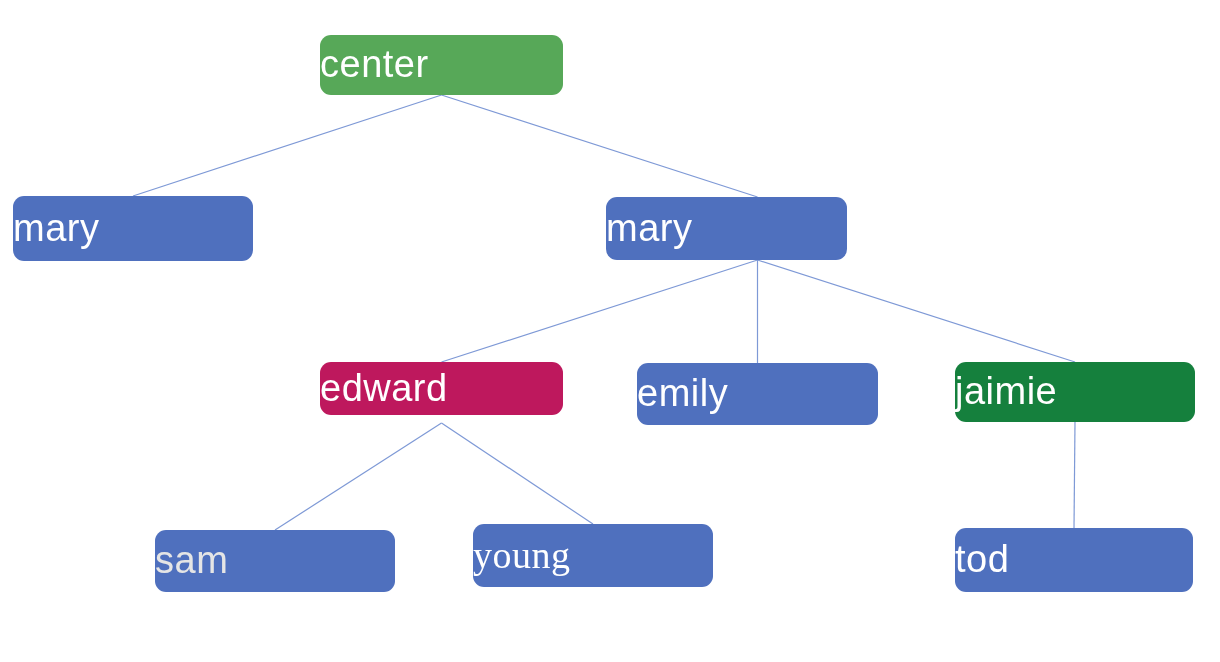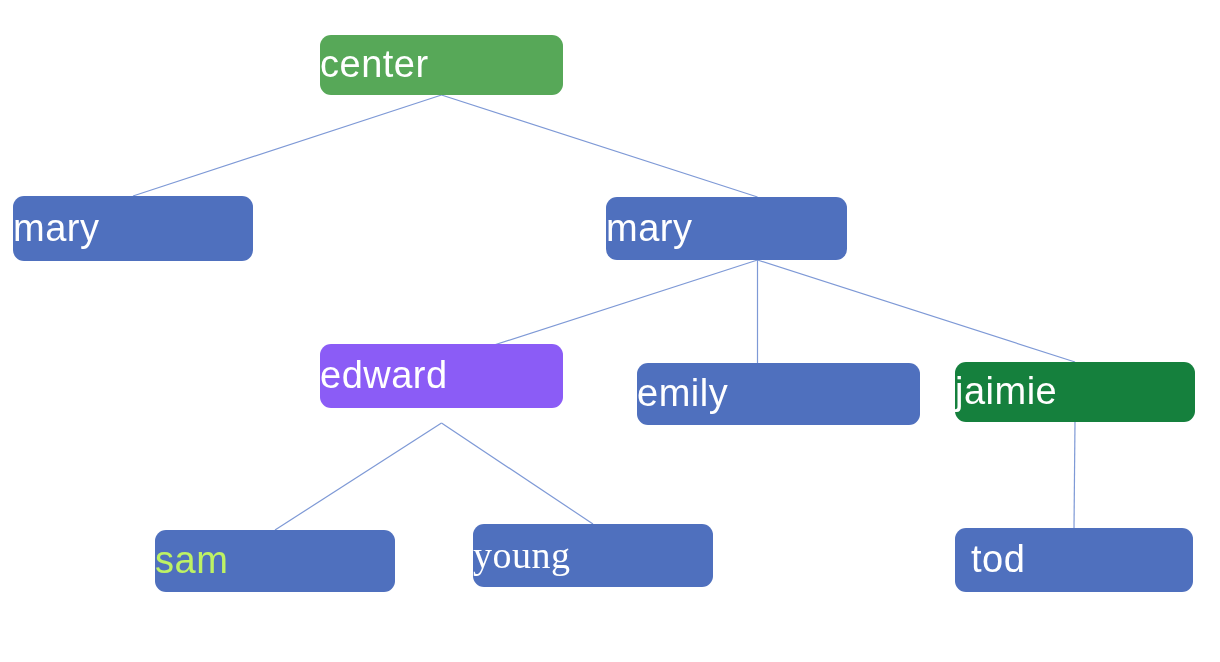--- a/index.html
+++ b/index.html
@@ -58,31 +58,31 @@
     </svg>
 <div class="node" style="left: 320px; top: 35px; width: 243px; height: 60px; background: rgb(87, 168, 88);">
       <span class="node-label" style="color: rgb(255, 255, 255);">center</span>
     </div>
     <div class="node" style="left: 13px; top: 196px; width: 240px; height: 65px; background: rgb(79, 112, 190);">
       <span class="node-label" style="color: rgb(255, 255, 255);">mary</span>
     </div>
     <div class="node" style="left: 606px; top: 197px; width: 241px; height: 63px; background: rgb(79, 112, 190);">
       <span class="node-label" style="color: rgb(255, 255, 255);">mary</span>
     </div>
-    <div class="node" style="left: 320px; top: 344px; width: 243px; height: 64px; background: #8b5cf6;">
+    <div class="node" style="left: 320px; top: 362px; width: 243px; height: 53px; background: #be185d;">
       <span class="node-label" style="color: rgb(255, 255, 255);">edward</span>
     </div>
-    <div class="node" style="left: 637px; top: 363px; width: 283px; height: 62px; background: rgb(79, 112, 190);">
+    <div class="node" style="left: 637px; top: 363px; width: 241px; height: 62px; background: rgb(79, 112, 190);">
       <span class="node-label" style="color: rgb(255, 255, 255);">emily</span>
     </div>
     <div class="node" style="left: 955px; top: 362px; width: 240px; height: 60px; background: #15803d;">
       <span class="node-label" style="color: rgb(255, 255, 255);">jaimie</span>
     </div>
     <div class="node" style="left: 155px; top: 530px; width: 240px; height: 62px; background: rgb(79, 112, 190);">
-      <span class="node-label" style="color: #bef264;">sam</span>
+      <span class="node-label" style="color: #e5e5e5;">sam</span>
     </div>
     <div class="node" style="left: 473px; top: 524px; width: 240px; height: 63px; background: rgb(79, 112, 190); font-family: Liberation Serif, serif;">
       <span class="node-label" style="color: rgb(255, 255, 255);">young</span>
     </div>
-    <div class="node" style="left: 955px; top: 528px; width: 238px; height: 64px; background: rgb(79, 112, 190); padding-left: 16px;">
+    <div class="node" style="left: 955px; top: 528px; width: 238px; height: 64px; background: rgb(79, 112, 190);">
       <span class="node-label" style="color: rgb(255, 255, 255);">tod</span>
     </div>
   </div>
 
 </body></html>

